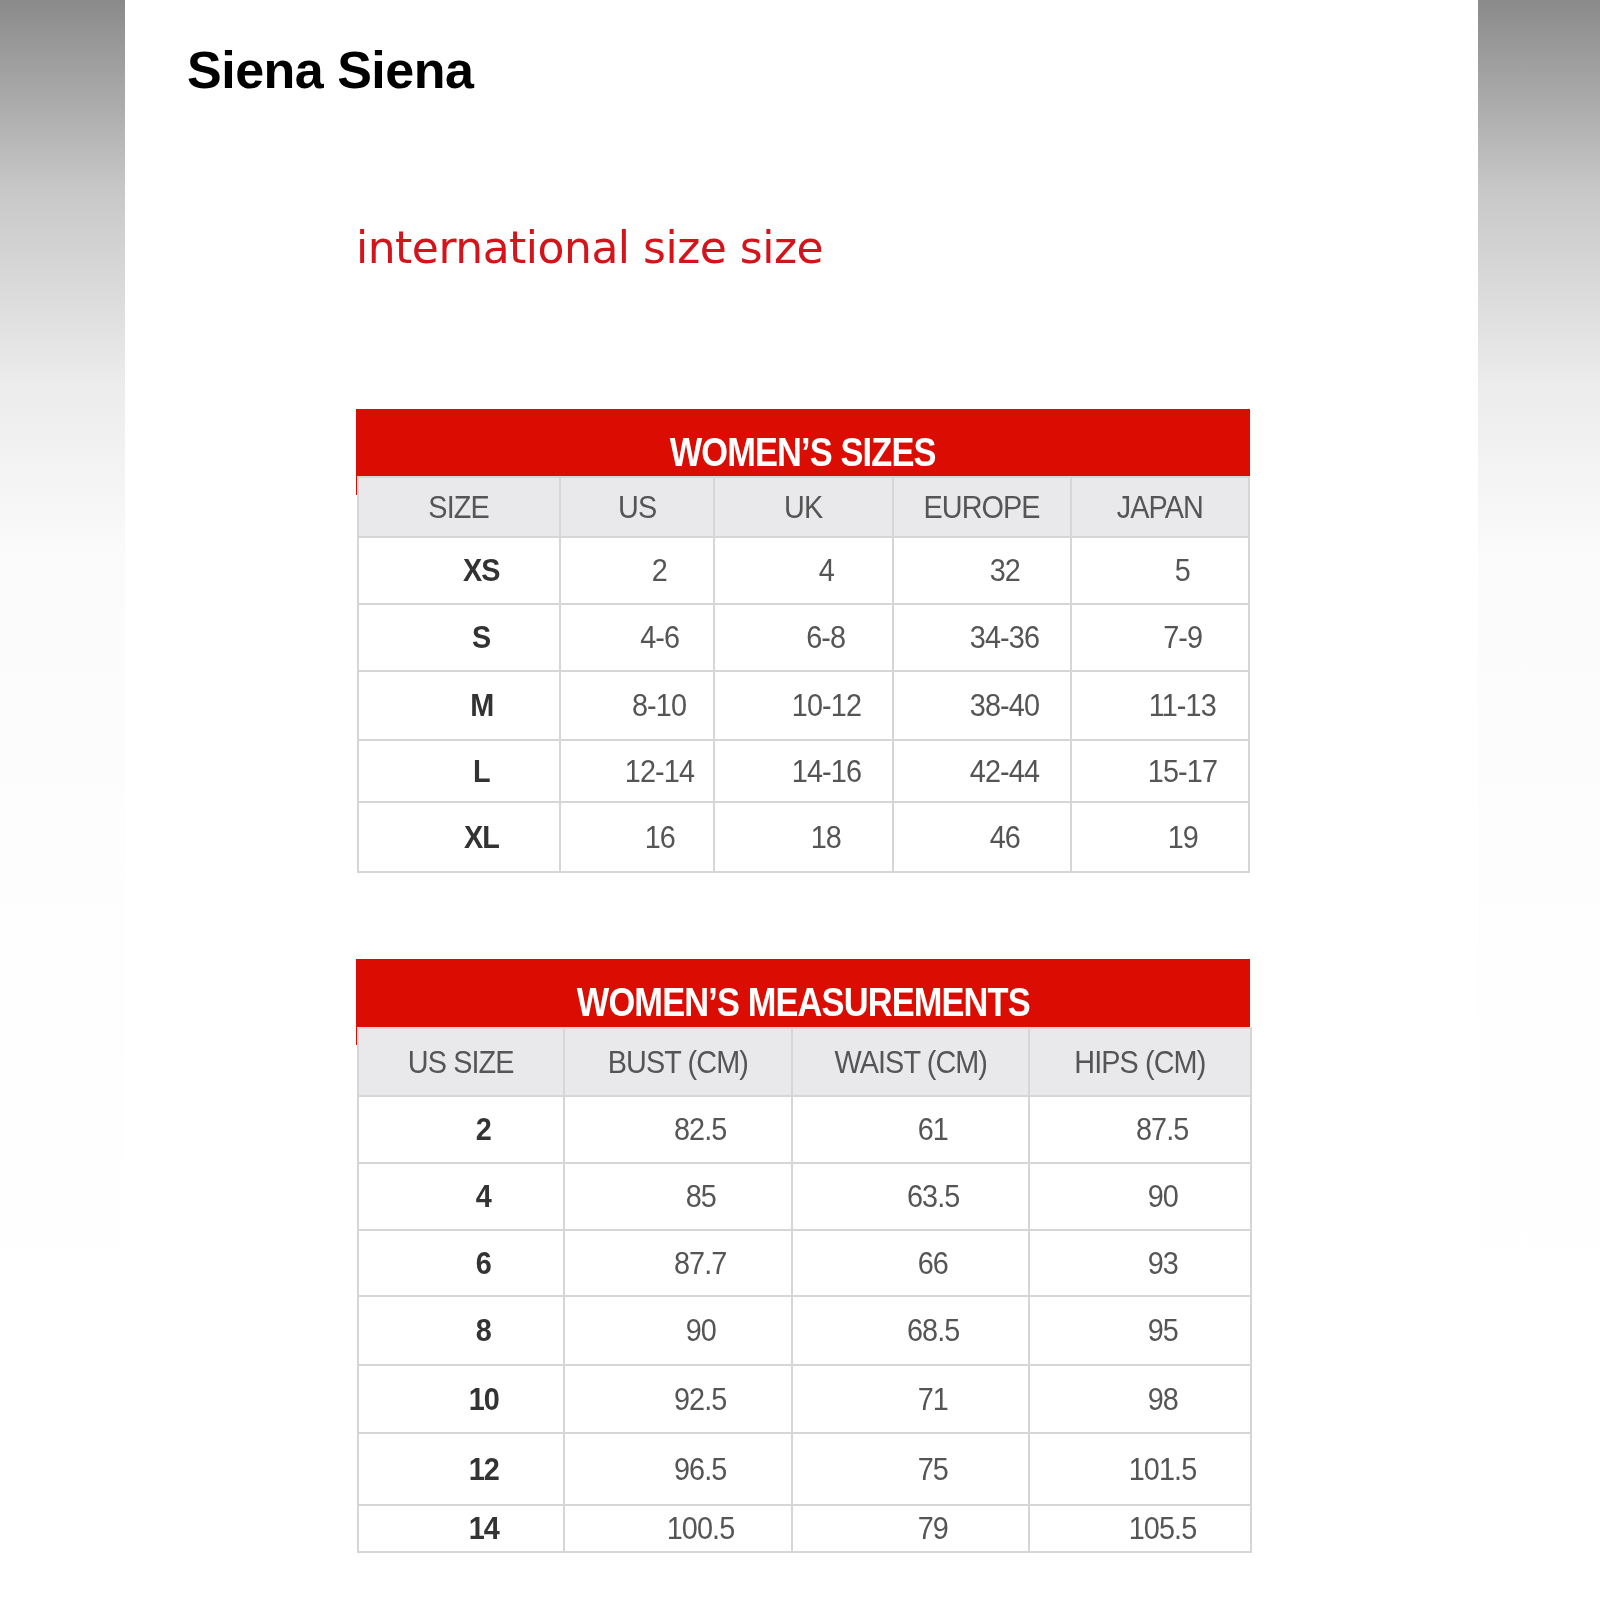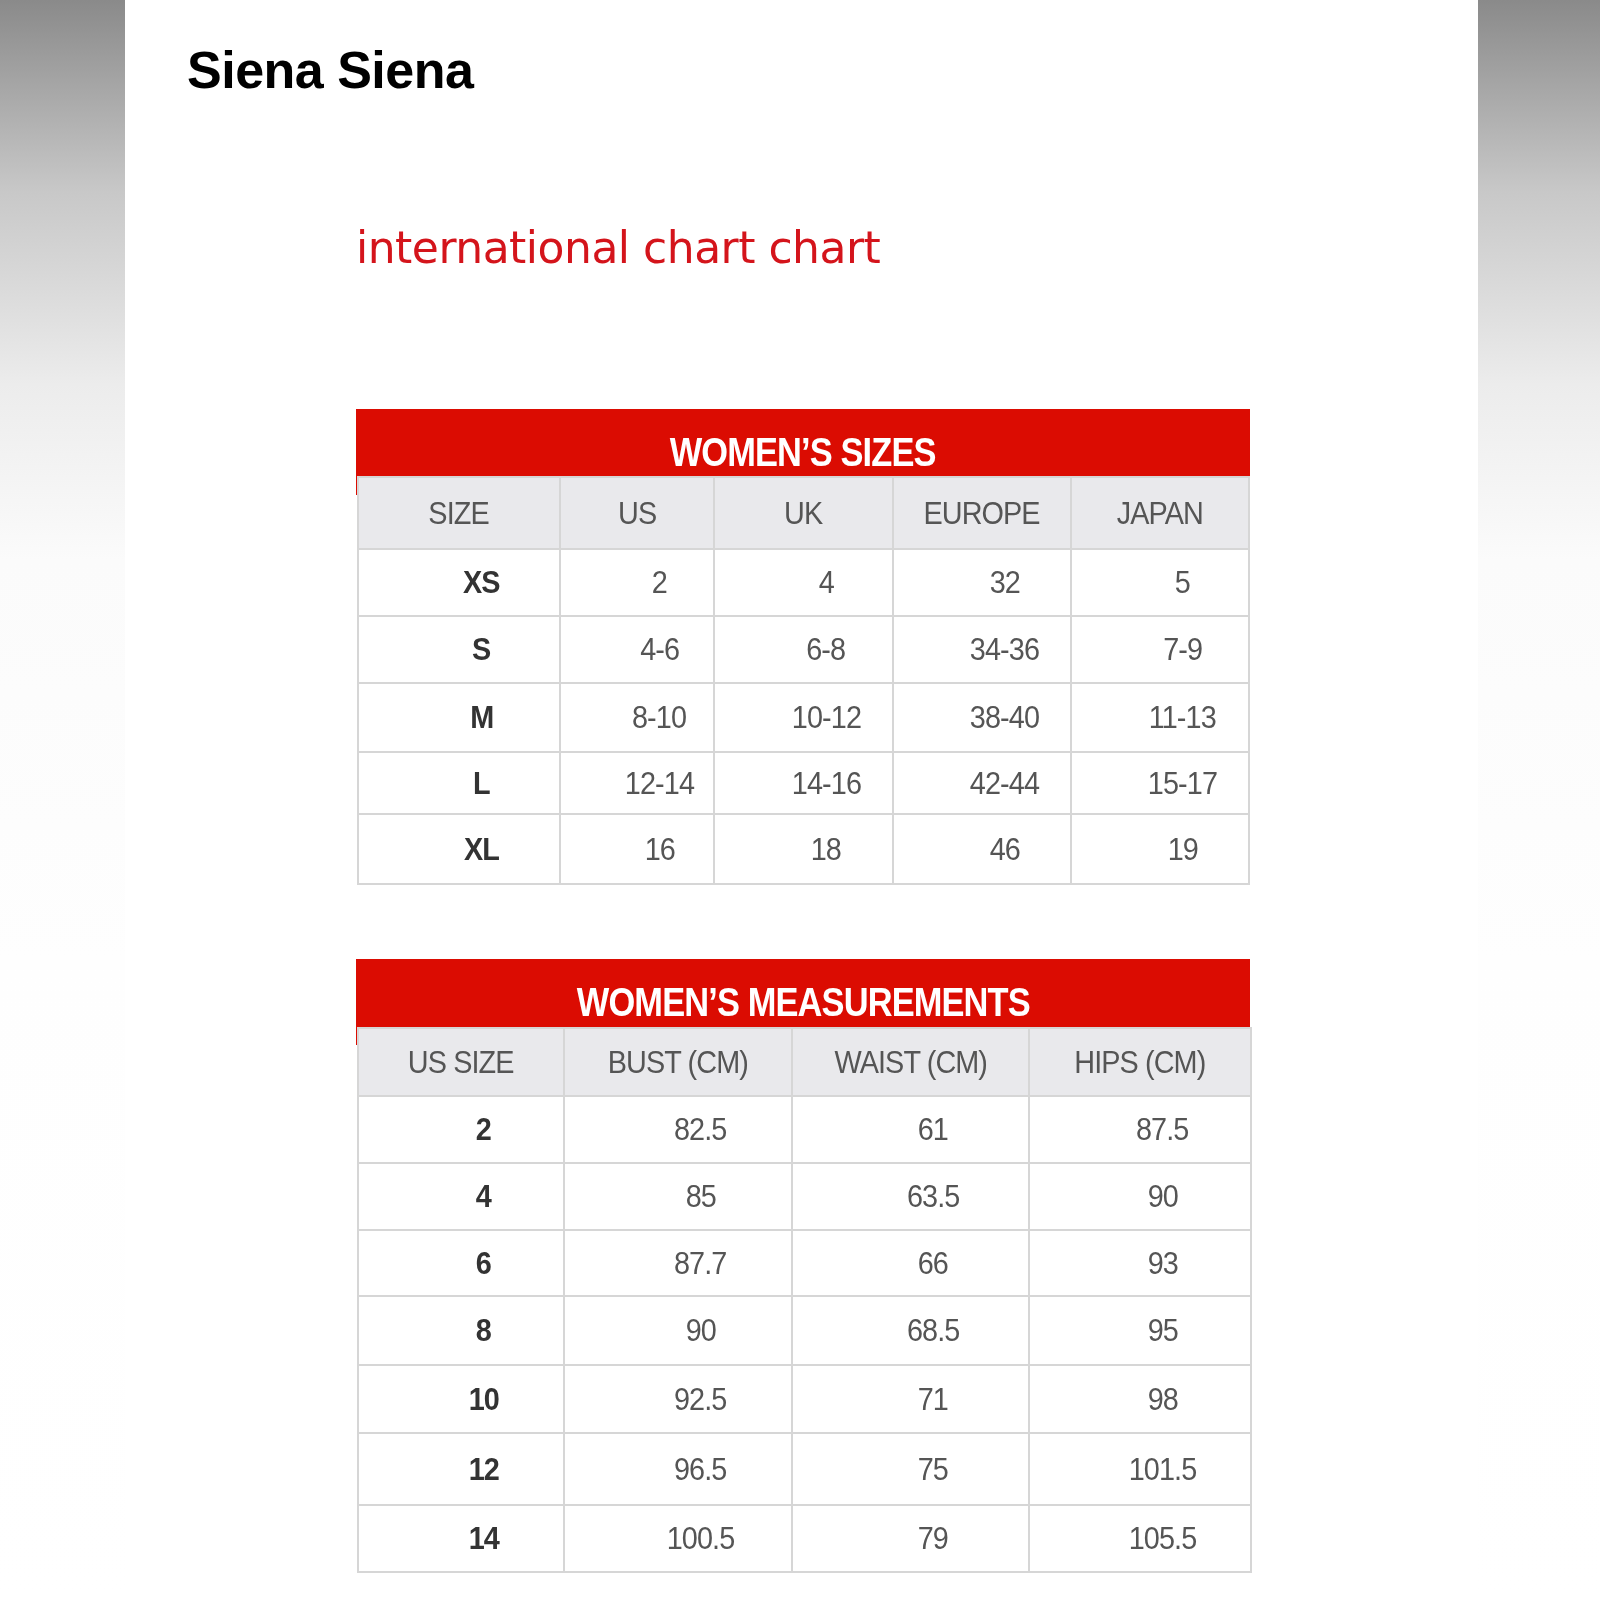--- a/index.html
+++ b/index.html
@@ -20,35 +20,35 @@
   th span, td span { display:inline-block; transform:scaleX(0.9); }
 </style>
 </head>
 <body>
 
 <div class="side left"></div>
 <div class="side right"></div>
 
 <div class="page">
   <div class="title">Siena Siena</div>
-  <div class="subtitle">international chart chart</div>
+  <div class="subtitle">international size size</div>
 
   <div class="bar" style="top:380px;height:86px;line-height:86px;">
     <span>WOMEN’S SIZES</span>
   </div>
   <table style="top:476px;width:893px;">
     <colgroup>
       <col style="width:202px">
         <col style="width:154px">
         <col style="width:179px">
         <col style="width:178px">
         <col style="width:178px">
     </colgroup>
     <thead>
-      <tr style="height:72px;">
+      <tr style="height:60px;">
         <th><span>SIZE</span></th>
         <th><span>US</span></th>
         <th><span>UK</span></th>
         <th><span>EUROPE</span></th>
         <th><span>JAPAN</span></th>
       </tr>
     </thead>
     <tbody>
       <tr style="height:67px;">
         <td class="first"><span>XS</span></td>
@@ -136,21 +136,21 @@
         <td><span>92.5</span></td>
         <td><span>71</span></td>
         <td><span>98</span></td>
       </tr>
       <tr style="height:72px;">
         <td class="first"><span>12</span></td>
         <td><span>96.5</span></td>
         <td><span>75</span></td>
         <td><span>101.5</span></td>
       </tr>
-      <tr style="height:67px;margin-top:46px;">
+      <tr style="height:47px;margin-top:46px;">
         <td class="first"><span>14</span></td>
         <td><span>100.5</span></td>
         <td><span>79</span></td>
         <td><span>105.5</span></td>
       </tr>
     </tbody>
   </table>
 </div>
 
 </body></html>

